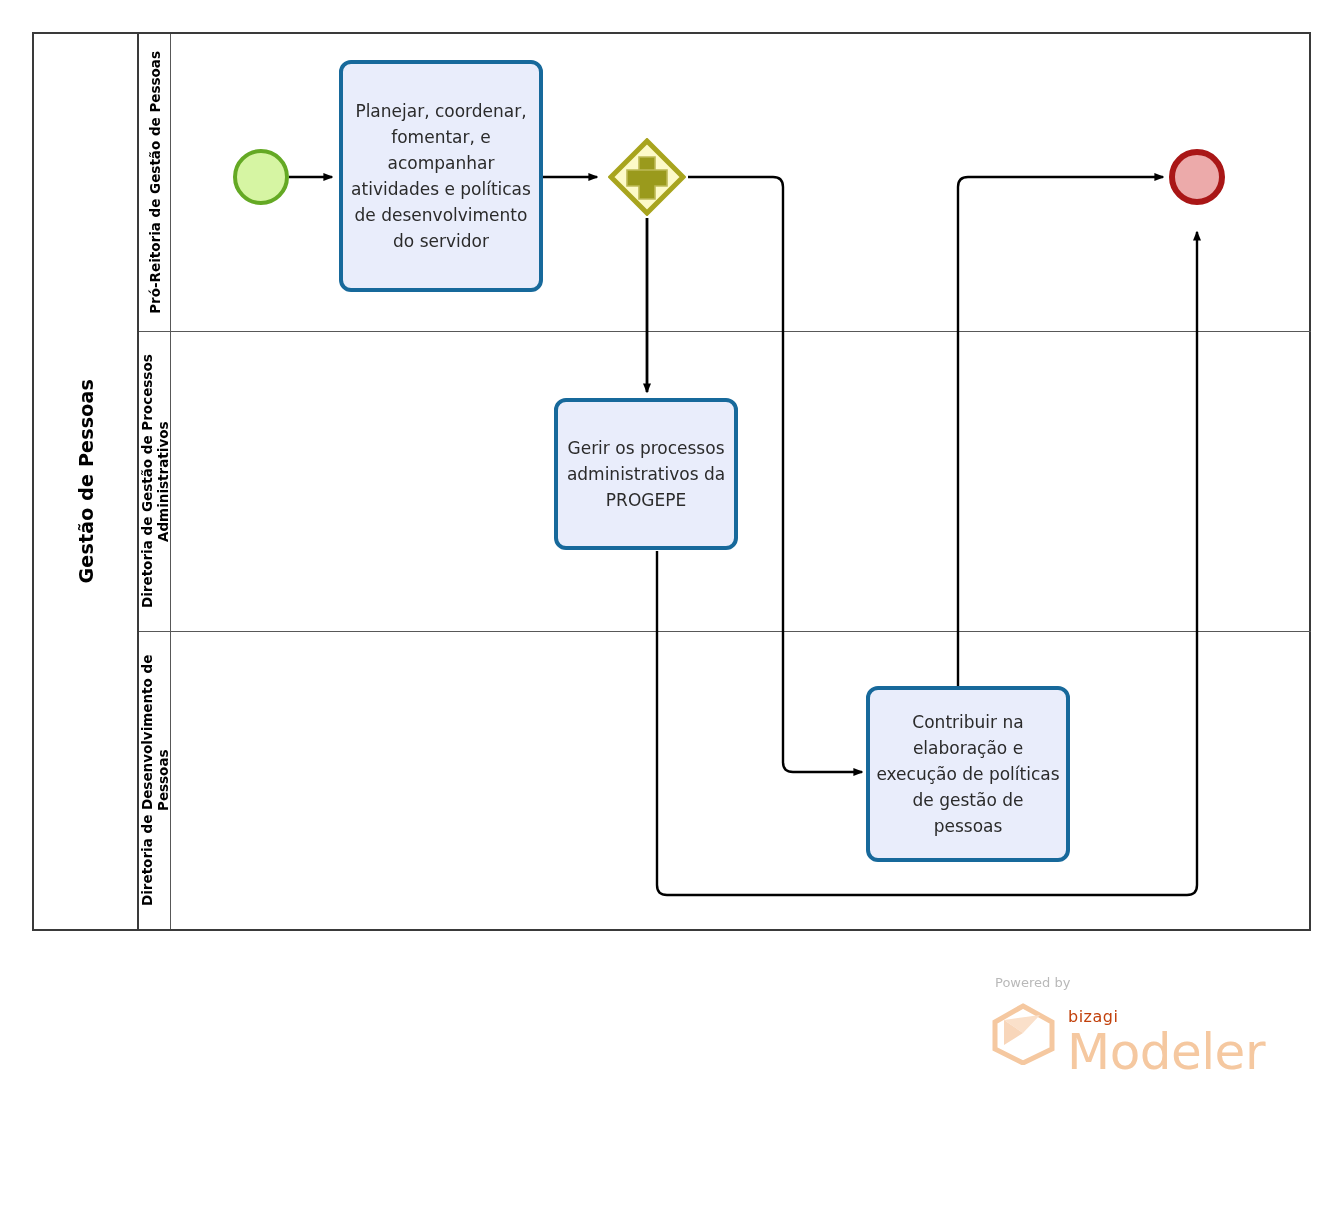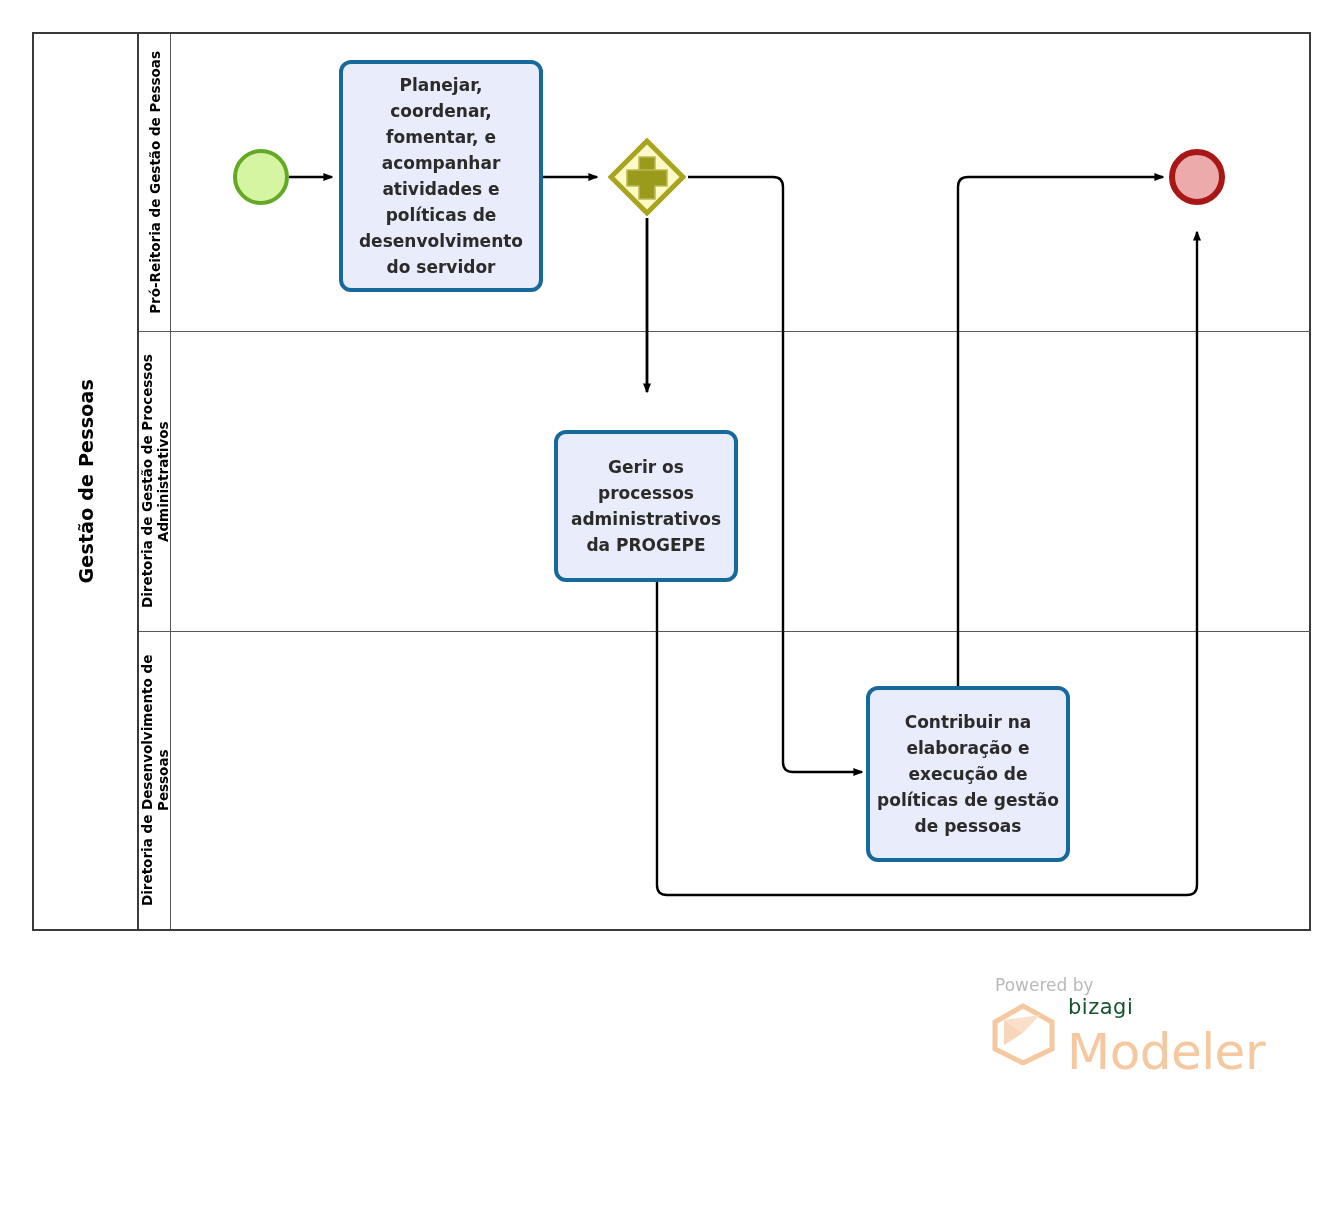--- a/index.html
+++ b/index.html
@@ -116,48 +116,48 @@
     border-radius: 12px;
     display: flex;
     align-items: center;
     justify-content: center;
     text-align: center;
     color: #2b2b2b;
     font-size: 17px;
     line-height: 26px;
     padding: 4px 6px;
   }
-  .task-label { white-space: pre-line; font-weight: bold; }
+  .task-label { white-space: pre-line; }
 
   .gateway {
     width: 78px; height: 78px;
   }
   .gateway svg { display: block; }
 
   
   .watermark {
     position: absolute;
     left: 968px;
     top: 975px;
     width: 290px;
     height: 95px;
   }
   .wm-powered {
     position: absolute;
     left: 27px; top: 0;
-    font-size: 17px;
+    font-size: 13px;
     color: #b9b9b9;
     font-family: "DejaVu Sans", "Liberation Sans", sans-serif;
   }
   .wm-logo { position: absolute; left: 22px; top: 28px; }
   .wm-bizagi {
     position: absolute;
-    left: 100px; top: 20px;
-    font-size: 21px;
-    color: #14532d;
+    left: 100px; top: 32px;
+    font-size: 16px;
+    color: #c2410c;
     letter-spacing: 0.5px;
   }
   .wm-modeler {
     position: absolute;
     left: 99px; top: 48px;
     font-size: 50px;
     color: #F5C8A0;
     letter-spacing: -0.5px;
   }
 </style>
@@ -218,21 +218,21 @@
     <span class="task-label">Planejar, coordenar, fomentar, e acompanhar atividades e políticas de desenvolvimento do servidor</span>
   </div>
 
   <div class="node gateway" style="left:608px; top:138px;">
     <svg width="78" height="78" viewBox="0 0 78 78">
       <polygon points="39,3 75,39 39,75 3,39" fill="#FDFAC8" stroke="#A8A41E" stroke-width="5"></polygon>
       <path d="M31,32 h16 v-13 h-16 z M31,32 h-12 v16 h12 v13 h16 v-13 h12 v-16 h-12" fill="#9A9A1C" stroke="#BDBA55" stroke-width="1.6"></path>
     </svg>
   </div>
 
-  <div class="node task" style="left:554px; top:398px; width:184px; height:152px;margin-top:32px;">
+  <div class="node task" style="left:554px; top:398px; width:184px; height:152px;">
     <span class="task-label">Gerir os processos administrativos da PROGEPE</span>
   </div>
 
   <div class="node task" style="left:866px; top:686px; width:204px; height:176px;">
     <span class="task-label">Contribuir na elaboração e execução de políticas de gestão de pessoas</span>
   </div>
 
   <div class="node event-end" style="left:1169px; top:149px;"></div>
 
   <div class="watermark">

